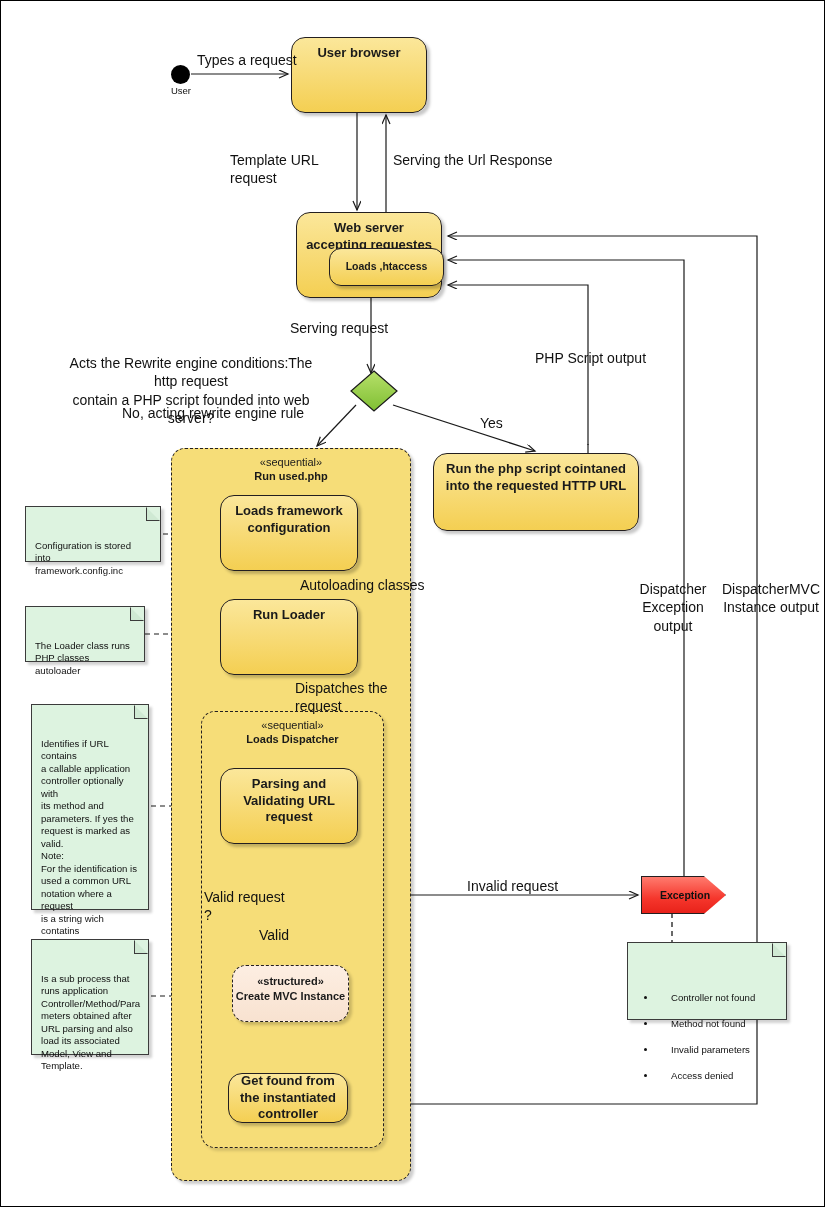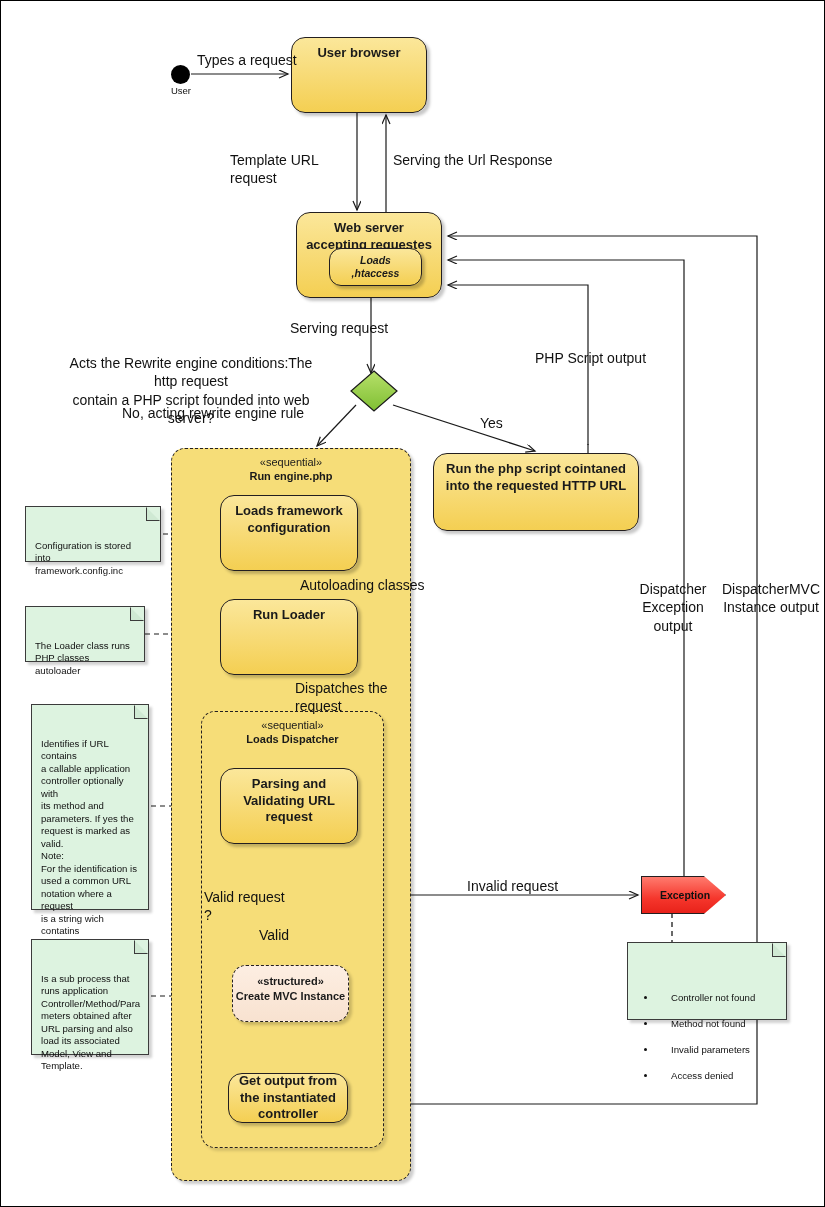--- a/index.html
+++ b/index.html
@@ -188,33 +188,33 @@
   <div class="abs startlabel" style="left:155px;top:84px;width:50px;">User</div>
 
   <div class="abs action" style="left:290px;top:36px;width:136px;height:76px;">
     <span class="txt">User browser</span>
   </div>
 
   <div class="abs action" style="left:295px;top:211px;width:146px;height:86px;">
     <span class="txt">Web server accepting
 requestes</span>
   </div>
-  <div class="abs action center" style="left:328px;top:247px;width:93px;height:38px;border-radius:12px;font-size:10.5px;font-style:italic;">
+  <div class="abs action center" style="left:328px;top:247px;width:115px;height:38px;border-radius:12px;font-size:10.5px;">
     <span class="txt">Loads ,htaccess</span>
   </div>
 
   <div class="abs action" style="left:432px;top:452px;width:206px;height:78px;">
     <span class="txt">Run the  php script cointaned into the
 requested HTTP URL</span>
   </div>
 
   <div class="abs partition" style="left:170px;top:447px;width:240px;height:733px;">
     <div class="part-title">
       <span class="stereo">«sequential»</span><br>
-      <span class="nm">Run engine.php</span>
+      <span class="nm">Run used.php</span>
     </div>
   </div>
 
   <div class="abs action" style="left:219px;top:494px;width:138px;height:76px;">
     <span class="txt">Loads framework
 configuration</span>
   </div>
 
   <div class="abs action" style="left:219px;top:598px;width:138px;height:76px;">
     <span class="txt">Run Loader</span>
@@ -231,21 +231,21 @@
     <span class="txt">Parsing and Validating
 URL request</span>
   </div>
 
   <div class="abs structured" style="left:231px;top:964px;width:117px;height:57px;">
     <span class="stereo">«structured»</span><br>
     <span class="nm">Create MVC Instance</span>
   </div>
 
   <div class="abs action center" style="left:227px;top:1072px;width:120px;height:50px;">
-    <span class="txt">Get output  from the
+    <span class="txt">Get found  from the
 instantiated
 controller</span>
   </div>
 
   <div class="abs exception" style="left:640px;top:875px;width:85px;height:38px;justify-content:center;">
     <span>Exception</span>
   </div>
 
   <div class="abs note" style="left:24px;top:505px;width:136px;height:56px;">
     <span class="fold2"></span>

